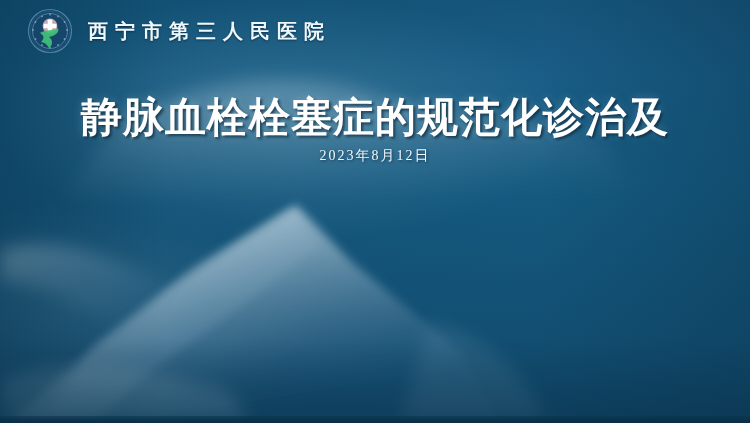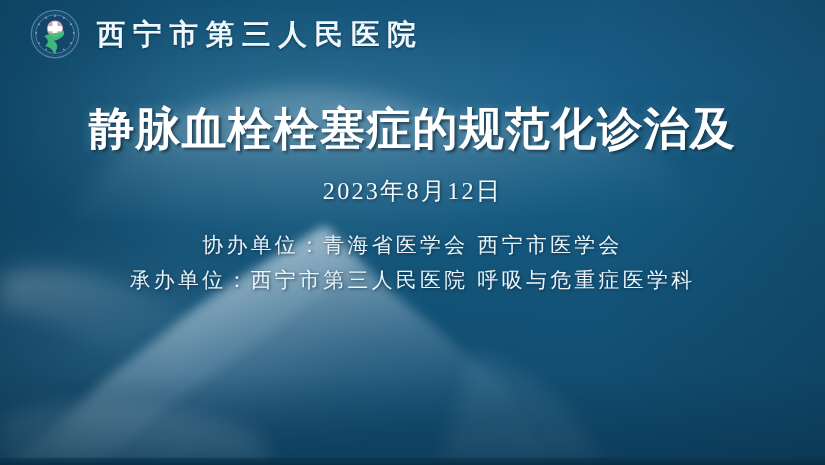--- a/index.html
+++ b/index.html
@@ -51,21 +51,21 @@
   }
   .logo-badge{
     position:relative;
     width:48px;height:46px;flex:0 0 auto;
     margin-right:14px;
   }
   .logo-badge svg{display:block;}
 
   .hospital-name{
     color:#eef7fb;
-    font-size:26px;
+    font-size:20px;
     font-weight:700;
     letter-spacing:7px;
     line-height:1;
     text-shadow:0 1px 2px rgba(4,32,52,.65);
     white-space:nowrap;
   }
 
   
   .content{
     position:absolute; left:0; top:0; width:750px; height:423px;
@@ -79,24 +79,23 @@
     font-weight:700;
     line-height:62px;
     letter-spacing:1px;
     white-space:nowrap;
     text-shadow:
       2px 2px 3px rgba(5,34,54,.72),
       0 0 10px rgba(200,230,245,.25);
   }
 
   .date-line{
-    margin-top:14px;
     color:#f2f9fc;
     font-family:"Liberation Serif", serif;
-    font-size:22px;
+    font-size:14px;
     letter-spacing:2px;
     line-height:1.1;
     text-shadow:1px 1px 3px rgba(5,34,54,.7);
     white-space:nowrap;
   }
 
   .orgs{ margin-top:22px; text-align:center; }
   .org-line{
     color:#eaf4fa;
     font-size:19px;
@@ -188,21 +187,17 @@
   </div>
 
   <div class="content">
 
     <div class="title-block">
       <div class="title-line">静脉血栓栓塞症的规范化诊治及</div>
     </div>
 
     <div class="date-line">2023年8月12日</div>
 
-    <div class="orgs">
-      <div class="org-line">协办单位：青海省医学会 西宁市医学会</div>
-      <div class="org-line">承办单位：西宁市第三人民医院 呼吸与危重症医学科</div>
-    </div>
 
   </div>
 
   <div class="bottom-band"></div>
 </div>
 
 </body></html>

